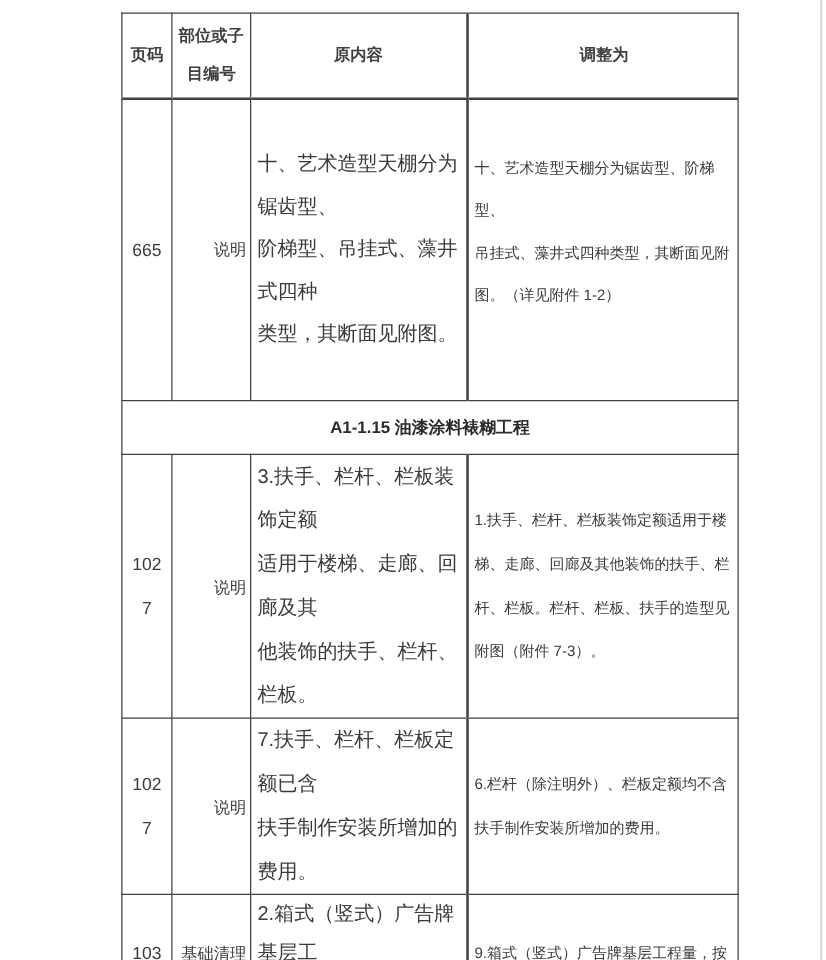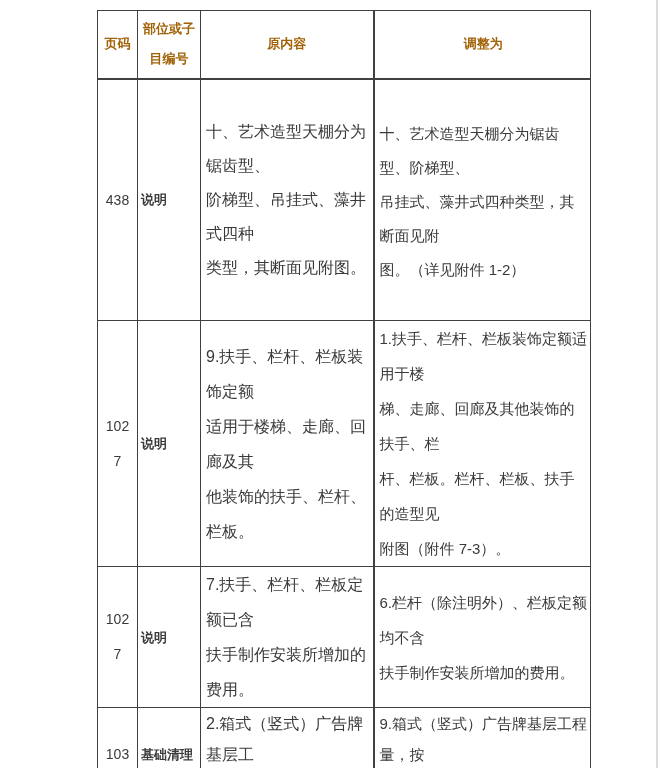--- a/index.html
+++ b/index.html
@@ -31,45 +31,45 @@
   tr.r1008{height:74px;}
   tr.sec2{height:41px;}
   tr.r1027a{height:142px;}
   tr.r1027b{height:72px;}
   tr.r1030{height:63px;}
   tr.hdr td{border-bottom-width:2px;}
   tr.r1030 td{border-bottom-width:2px;}
   
   tr.hdr td{
     font-weight:bold;font-size:13px;line-height:30px;
-    text-align:center;white-space:pre-line;color:#a16207;
+    text-align:center;white-space:pre-line;color:#404040;
   }
   
   td.section{
     font-weight:bold;font-size:13.5px;text-align:center;
     color:#2b2b2b;line-height:20px;
   }
   
   td.c1{
     font-size:14px;text-align:center;word-break:break-all;
     line-height:35px;padding:0 5px;color:#3a3a3a;
   }
   
   td.c2{
-    font-size:13px;text-align:left;white-space:pre-line;
-    line-height:35px;padding:0 3px;color:#3a3a3a;font-weight:bold;
+    font-size:13px;text-align:right;white-space:pre-line;
+    line-height:35px;padding:0 3px;color:#3a3a3a;
   }
   
   td.c3{
     font-size:16px;text-align:left;white-space:pre-line;
     line-height:35px;padding:0 0 0 5px;color:#3a3a3a;
   }
   
   td.c4{
-    font-size:15px;text-align:left;white-space:pre-line;
+    font-size:12px;text-align:left;white-space:pre-line;
     line-height:35px;padding:0 3px 0 5px;color:#3a3a3a;
   }
   tr.r855 td.c3, tr.r855 td.c4, tr.r855 td.c1, tr.r855 td.c2{line-height:34px;}
   tr.r1030 td{line-height:31px;vertical-align:middle;}
   
   td.vtop{vertical-align:top;padding-top:37px;}
 </style>
 </head>
 <body>
 
@@ -86,37 +86,40 @@
     <tbody>
         <tr class="hdr">
       <td class="c1h">页码</td>
       <td class="c2h">部位或子
 目编号</td>
       <td class="c3h">原内容</td>
       <td class="c4 c4h">调整为</td>
     </tr>
 
     <tr class="r855">
-      <td class="c1">438</td>
+      <td class="c1">665</td>
       <td class="c2">说明</td>
       <td class="c3">十、艺术造型天棚分为锯齿型、
 阶梯型、吊挂式、藻井式四种
 类型，其断面见附图。</td>
       <td class="c4 vtop">十、艺术造型天棚分为锯齿型、阶梯型、
 吊挂式、藻井式四种类型，其断面见附
 图。（详见附件 1-2）</td>
     </tr>
 
+    <tr class="sec1">
+      <td class="section" colspan="4">A1-1.15 油漆涂料裱糊工程</td>
+    </tr>
 
 
 
     <tr class="r1027a">
       <td class="c1">1027</td>
       <td class="c2">说明</td>
-      <td class="c3">9.扶手、栏杆、栏板装饰定额
+      <td class="c3">3.扶手、栏杆、栏板装饰定额
 适用于楼梯、走廊、回廊及其
 他装饰的扶手、栏杆、栏板。</td>
       <td class="c4">1.扶手、栏杆、栏板装饰定额适用于楼
 梯、走廊、回廊及其他装饰的扶手、栏
 杆、栏板。栏杆、栏板、扶手的造型见
 附图（附件 7-3）。</td>
     </tr>
 
     <tr class="r1027b">
       <td class="c1">1027</td>

